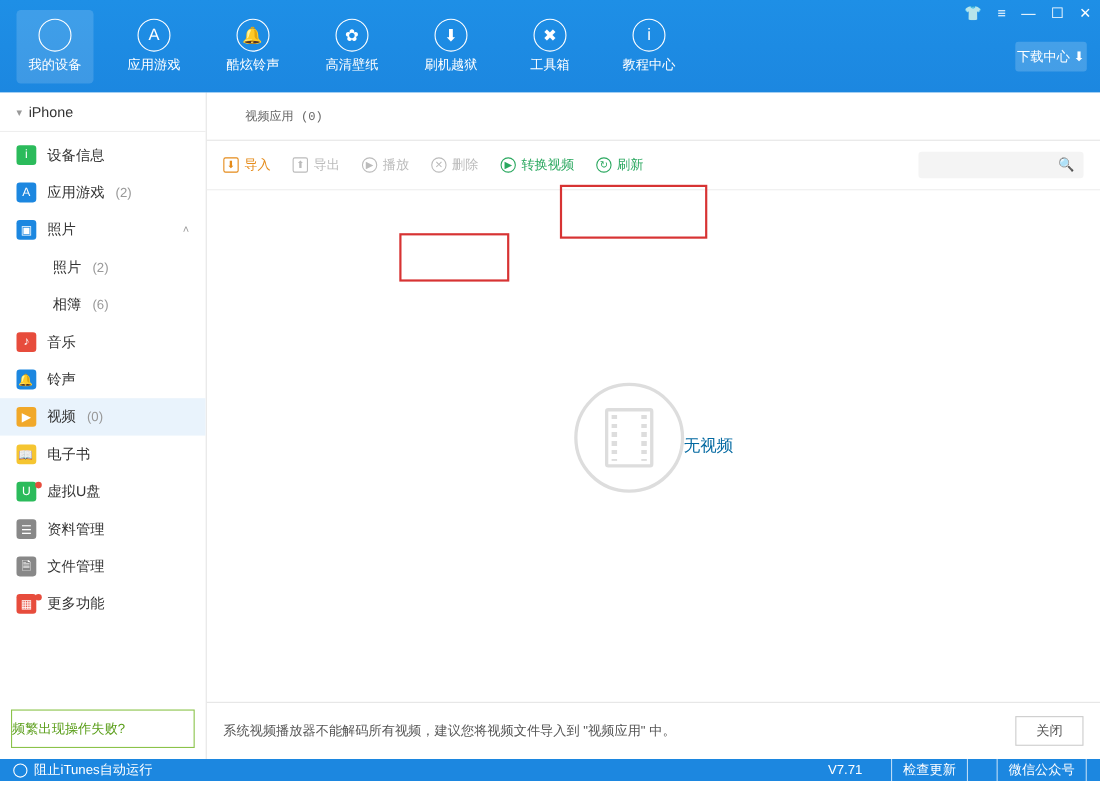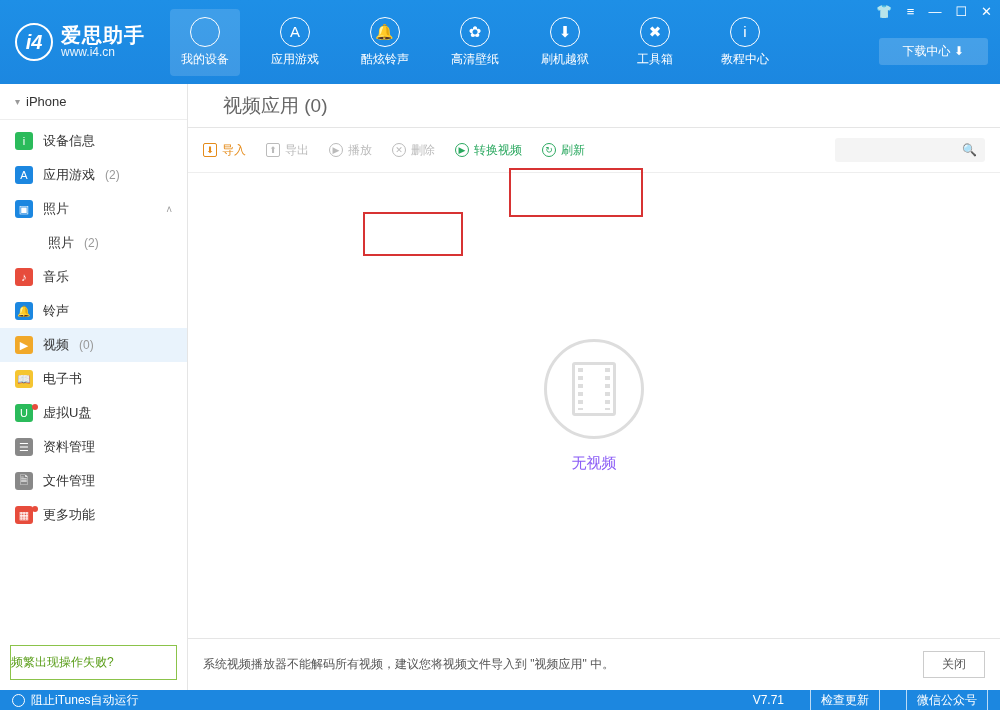--- a/index.html
+++ b/index.html
@@ -11,52 +11,52 @@
 .logo-circle { width: 38px; height: 38px; border: 2px solid #fff; border-radius: 50%; display: flex; align-items: center; justify-content: center; font-style: italic; font-weight: bold; font-size: 20px; }
 .logo-text { line-height: 1.1; }
 .logo-text .big { font-size: 20px; font-weight: bold; letter-spacing: 1px; }
 .logo-text .small { font-size: 12px; opacity: .9; }
 .nav { display: flex; gap: 20px; }
 .nav-item { width: 70px; text-align: center; cursor: pointer; padding: 8px 0; border-radius: 4px; }
 .nav-item.active { background: rgba(255,255,255,.15); }
 .nav-item .icon { width: 30px; height: 30px; margin: 0 auto 4px; border: 1.5px solid #fff; border-radius: 50%; display: flex; align-items: center; justify-content: center; font-size: 15px; }
 .window-controls { position: absolute; top: 4px; right: 8px; display: flex; gap: 14px; font-size: 13px; align-items: center; }
 .window-controls span { cursor: pointer; }
-.download-center { position: absolute; top: 38px; right: 12px; background: rgba(255,255,255,.18); padding: 5px 24px; border-radius: 3px; font-size: 12px; cursor: pointer; }
+.download-center { position: absolute; top: 38px; right: 12px; background: rgba(255,255,255,.18); padding: 5px 2px; border-radius: 3px; font-size: 12px; cursor: pointer; }
 
 
 .body { display: flex; height: 606px; }
 .sidebar { width: 188px; border-right: 1px solid #e5e5e5; display: flex; flex-direction: column; }
 .device-header { padding: 10px 15px; border-bottom: 1px solid #eee; font-size: 13px; display: flex; align-items: center; gap: 6px; }
 .side-list { flex: 1; overflow: auto; padding-top: 4px; }
 .side-item { display: flex; align-items: center; gap: 10px; padding: 8px 15px; cursor: pointer; font-size: 13px; color: #333; position: relative; }
 .side-item.selected { background: #e9f3fc; }
 .side-item .cnt { color: #999; font-size: 12px; }
 .side-item .dot { position: absolute; width: 6px; height: 6px; background: #e74c3c; border-radius: 50%; left: 32px; top: 8px; }
 .side-sub { padding-left: 48px; }
 .side-icon { width: 18px; height: 18px; border-radius: 3px; display: flex; align-items: center; justify-content: center; font-size: 11px; color: #fff; flex: 0 0 18px; }
 .chev { color: #999; font-size: 10px; }
 .chev.right { margin-left: auto; }
 .trouble-box { margin: 10px; border: 1px solid #8bc34a; color: #5a9e1a; text-align: left; padding: 8px 0; font-size: 12px; cursor: pointer; }
 
 
 .main { flex: 1; display: flex; flex-direction: column; position: relative; }
 .tabs { display: flex; border-bottom: 1px solid #e5e5e5; height: 44px; }
-.tab { padding: 16px 35px; display: flex; align-items: center; font-size: 19px; color: #666; cursor: pointer; border-right: 1px solid transparent; }
+.tab { padding: 16px 35px; display: flex; align-items: center; font-size: 11px; color: #666; cursor: pointer; border-right: 1px solid transparent; font-family: Liberation Mono, monospace; }
 .tab.active { color: #333; }
 .toolbar { display: flex; align-items: center; padding: 10px 15px; gap: 20px; border-bottom: 1px solid #eee; font-size: 12px; }
 .tool-btn { display: flex; align-items: center; gap: 5px; cursor: pointer; color: #666; }
 .tool-btn.orange { color: #e58b1a; }
 .tool-btn.disabled { color: #bbb; }
 .tool-btn.green { color: #2aa85f; }
 .tool-icon { width: 14px; height: 14px; display: inline-flex; align-items: center; justify-content: center; border: 1px solid currentColor; border-radius: 2px; font-size: 9px; }
 .tool-icon.circle { border-radius: 50%; }
 .search-box { margin-left: auto; width: 150px; height: 24px; background: #f4f4f4; border-radius: 3px; display: flex; align-items: center; padding: 0 8px; color: #bbb; }
 .search-box .sicon { margin-left: auto; }
-.content { flex: 1; display: flex; flex-direction: column; align-items: center; justify-content: center; color: #8b5cf6; }
+.content { flex: 1; display: flex; align-items: center; justify-content: center; color: #0369a1; }
 .empty-circle { width: 100px; height: 100px; border: 3px solid #ddd; border-radius: 50%; display: flex; align-items: center; justify-content: center; margin-bottom: 15px; }
 .film-icon { width: 44px; height: 54px; border: 3px solid #ddd; border-radius: 3px; position: relative; }
 .film-icon::before, .film-icon::after { content: ""; position: absolute; top: 3px; bottom: 3px; width: 5px; background: repeating-linear-gradient(#ddd 0 4px, transparent 4px 8px); }
 .film-icon::before { left: 3px; }
 .film-icon::after { right: 3px; }
 .hint-bar { border-top: 1px solid #e5e5e5; padding: 12px 15px; display: flex; align-items: center; font-size: 12px; color: #555; }
 .close-btn { margin-left: auto; border: 1px solid #ccc; padding: 4px 18px; cursor: pointer; }
 
 
 .annot { position: absolute; border: 2px solid #d73333; pointer-events: none; }
@@ -66,27 +66,20 @@
 
 .footer { height: 20px; background: #1c87e0; color: #fff; display: flex; align-items: center; padding: 0 12px; font-size: 12px; }
 .footer .radio { width: 13px; height: 13px; border: 1.5px solid #fff; border-radius: 50%; margin-right: 6px; }
 .footer-right { margin-left: auto; display: flex; align-items: center; gap: 26px; }
 .footer-btn { border: 1px solid rgba(255,255,255,.7); padding: 3px 10px; cursor: pointer; }
 </style>
 </head>
 <body>
 
 <div class="header">
-  <div class="logo-block">
-    <div class="logo-circle">i4</div>
-    <div class="logo-text">
-      <div class="big">爱思助手</div>
-      <div class="small">www.i4.cn</div>
-    </div>
-  </div>
   <div class="nav">
     <div class="nav-item active">
         <div class="icon"></div>
         <div>我的设备</div>
       </div>
     <div class="nav-item">
         <div class="icon">A</div>
         <div>应用游戏</div>
       </div>
     <div class="nav-item">
@@ -138,20 +131,24 @@
           <span class="cnt">(2)</span>
         </div>
         <div class="side-item">
           <span class="side-icon" style="background:#1c87e0">▣</span>
           <span>照片</span>
           <span class="chev right">˄</span>
         </div>
         <div class="side-item side-sub">
           <span>照片</span>
           <span class="cnt">(2)</span>
+        </div>
+        <div class="side-item side-sub">
+          <span>相簿</span>
+          <span class="cnt">(6)</span>
         </div>
         <div class="side-item">
           <span class="side-icon" style="background:#e74c3c">♪</span>
           <span>音乐</span>
         </div>
         <div class="side-item">
           <span class="side-icon" style="background:#1c87e0">🔔</span>
           <span>铃声</span>
         </div>
         <div class="side-item selected">

